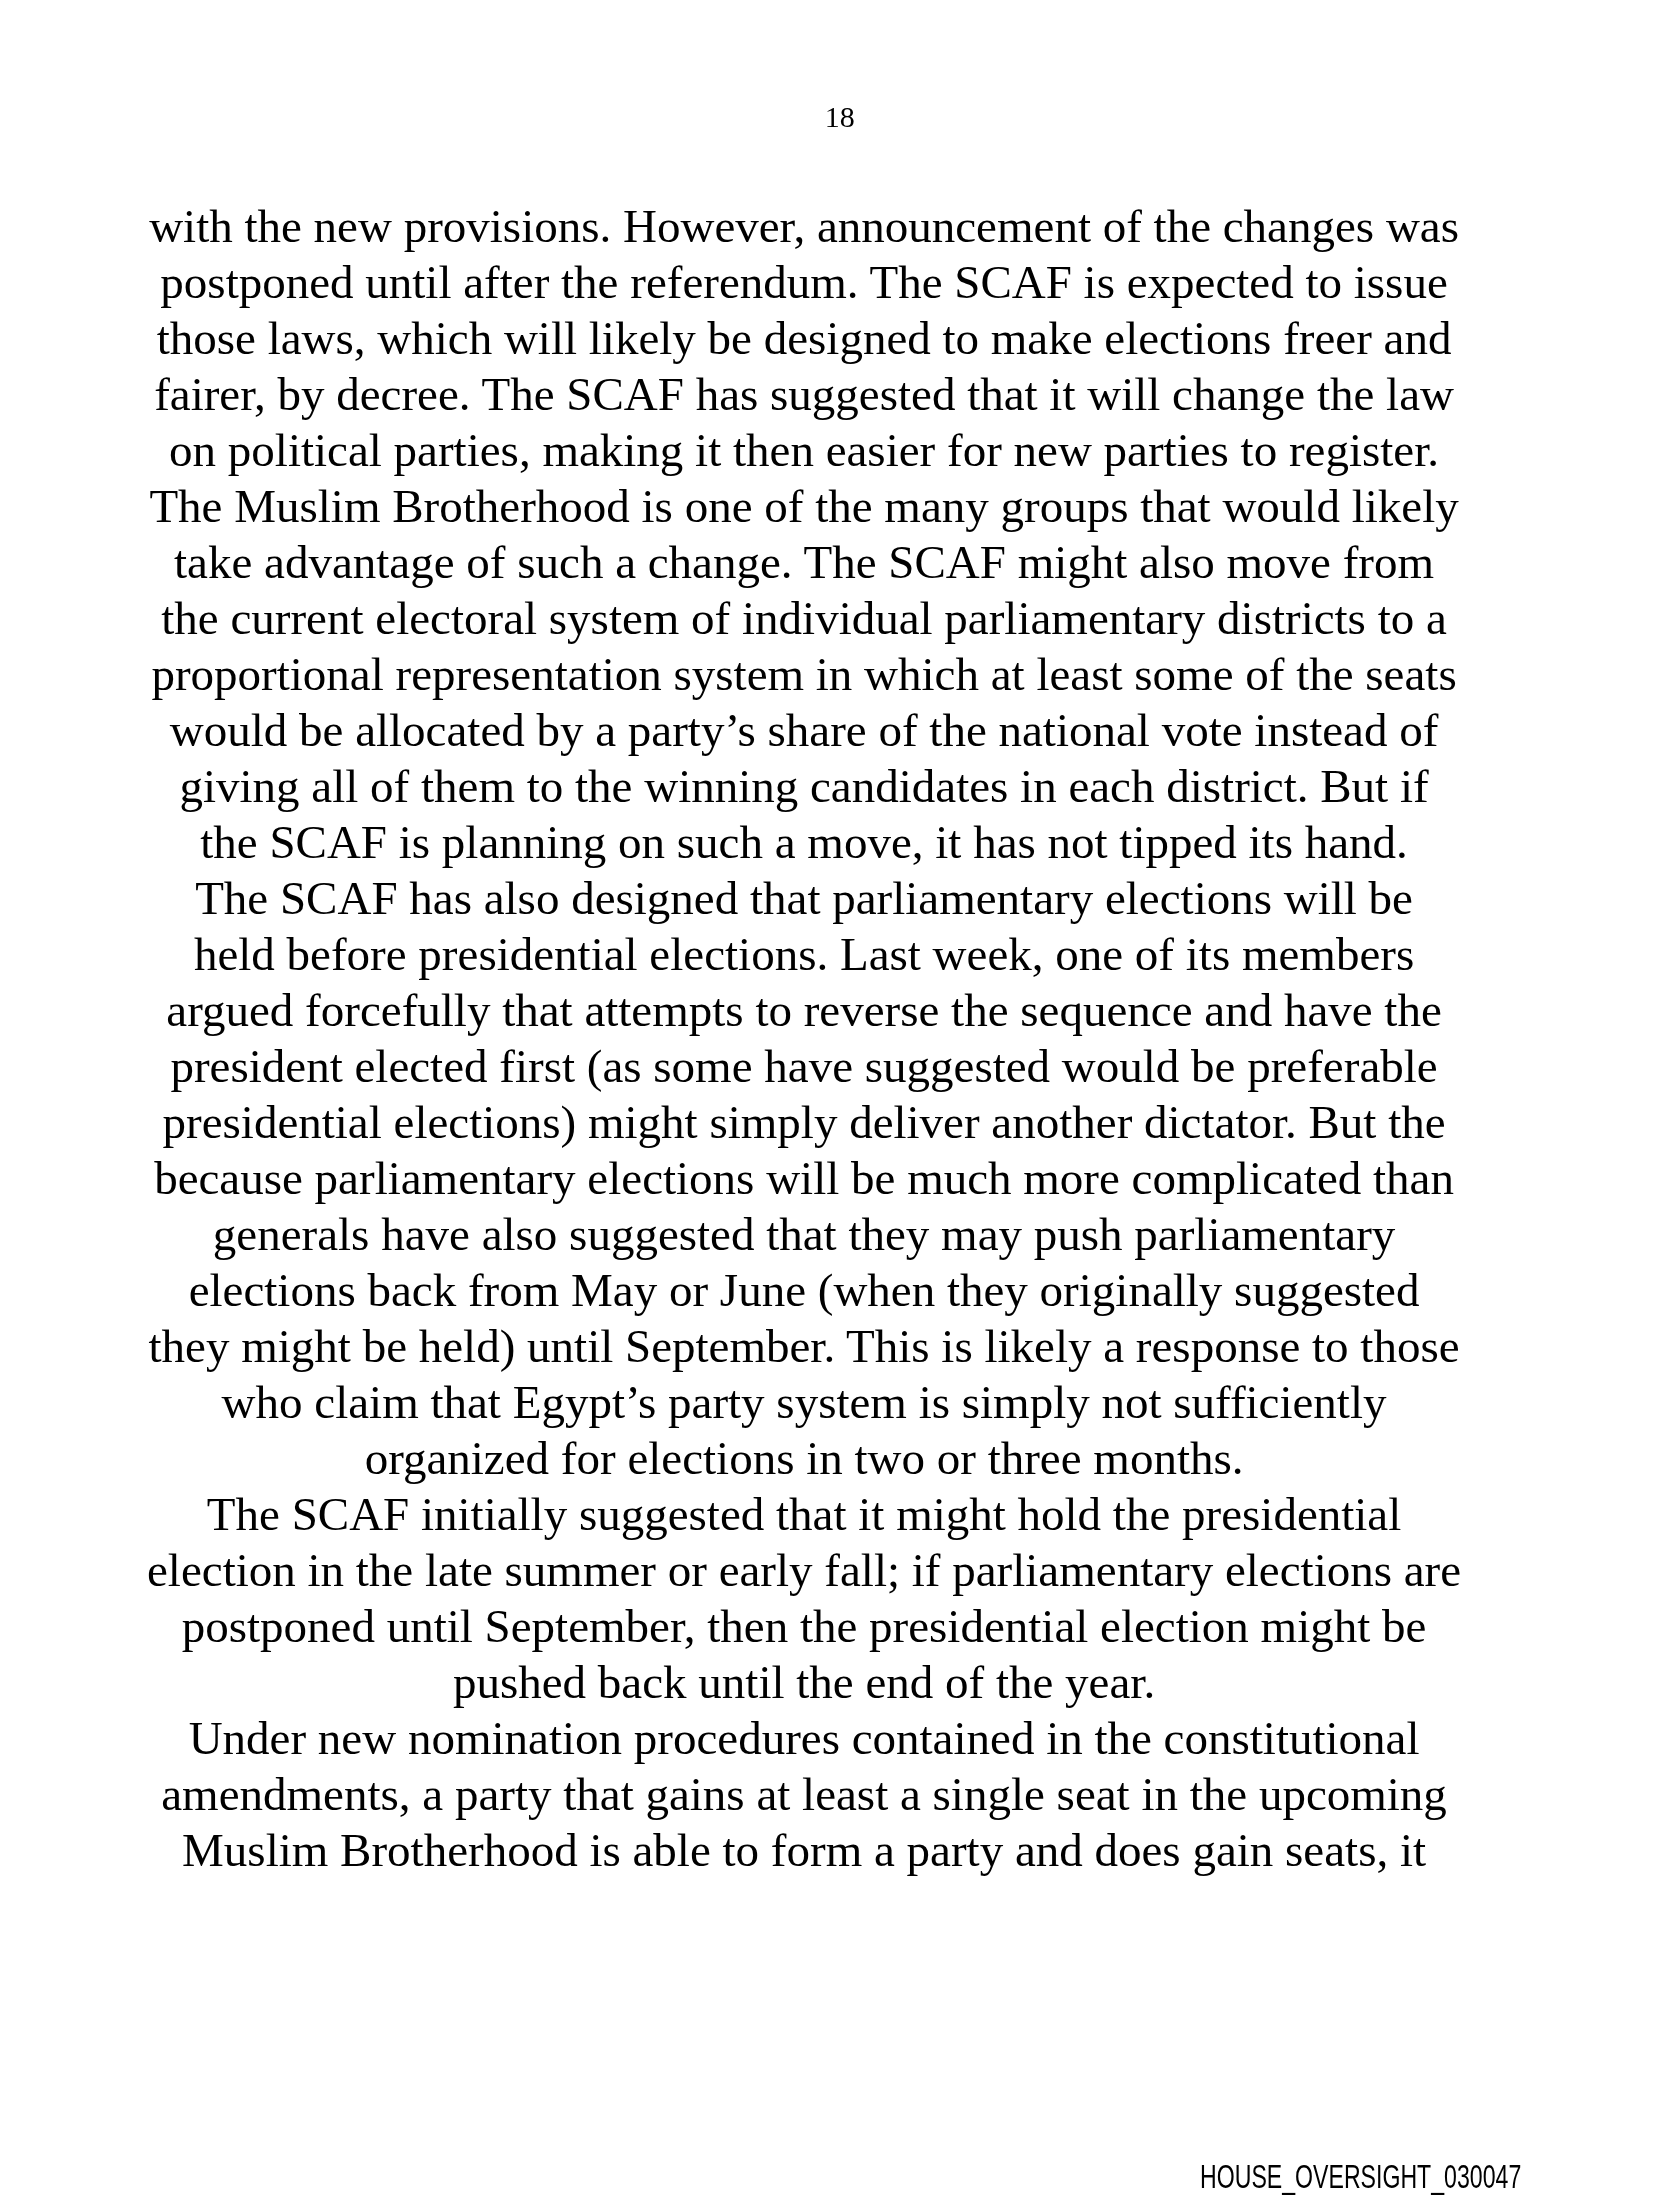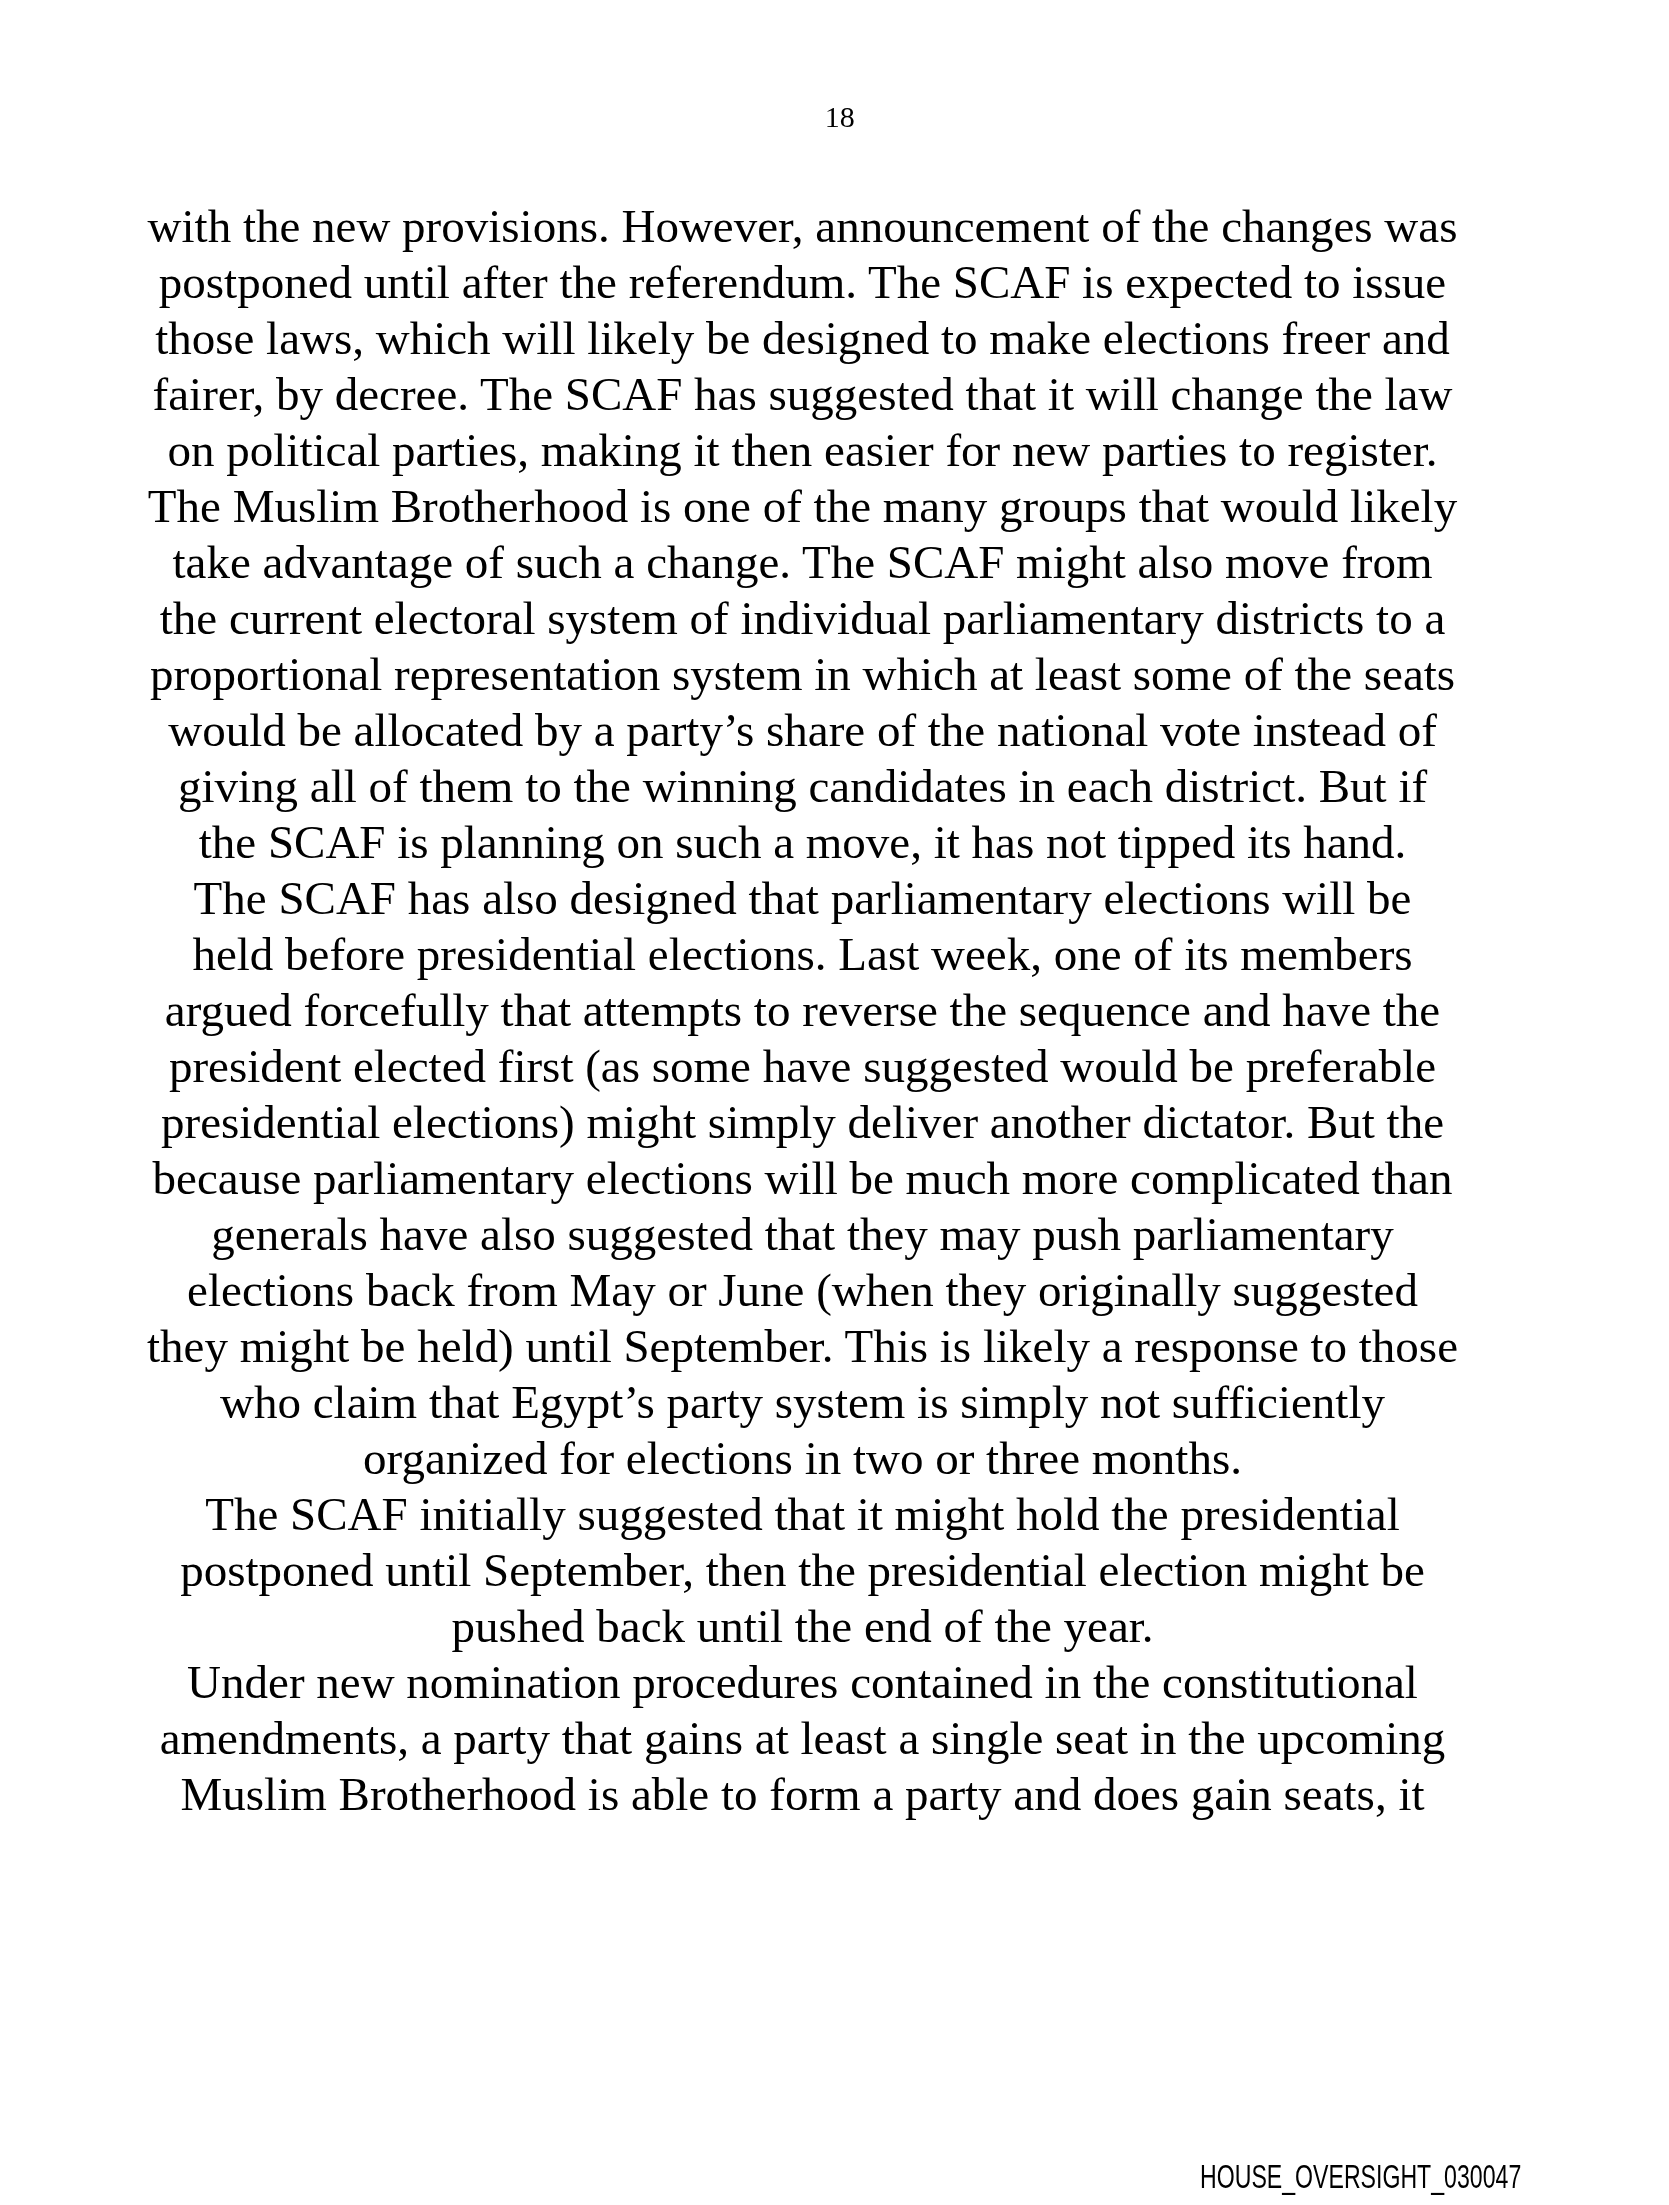--- a/index.html
+++ b/index.html
@@ -76,20 +76,21 @@
   <span class="line">argued forcefully that attempts to reverse the sequence and have the</span>
   <span class="line">president elected first (as some have suggested would be preferable</span>
   <span class="line">presidential elections) might simply deliver another dictator. But the</span>
   <span class="line">because parliamentary elections will be much more complicated than</span>
   <span class="line">generals have also suggested that they may push parliamentary</span>
   <span class="line">elections back from May or June (when they originally suggested</span>
   <span class="line">they might be held) until September. This is likely a response to those</span>
   <span class="line">who claim that Egypt’s party system is simply not sufficiently</span>
   <span class="line">organized for elections in two or three months.</span>
   <span class="line">The SCAF initially suggested that it might hold the presidential</span>
+  <span class="line">election in the late summer or early fall; if parliamentary elections are</span>
   <span class="line">postponed until September, then the presidential election might be</span>
   <span class="line">pushed back until the end of the year.</span>
   <span class="line">Under new nomination procedures contained in the constitutional</span>
   <span class="line">amendments, a party that gains at least a single seat in the upcoming</span>
   <span class="line">Muslim Brotherhood is able to form a party and does gain seats, it</span>
 </div>
 
 <div class="footer-id">HOUSE_OVERSIGHT_030047</div>
 
 

